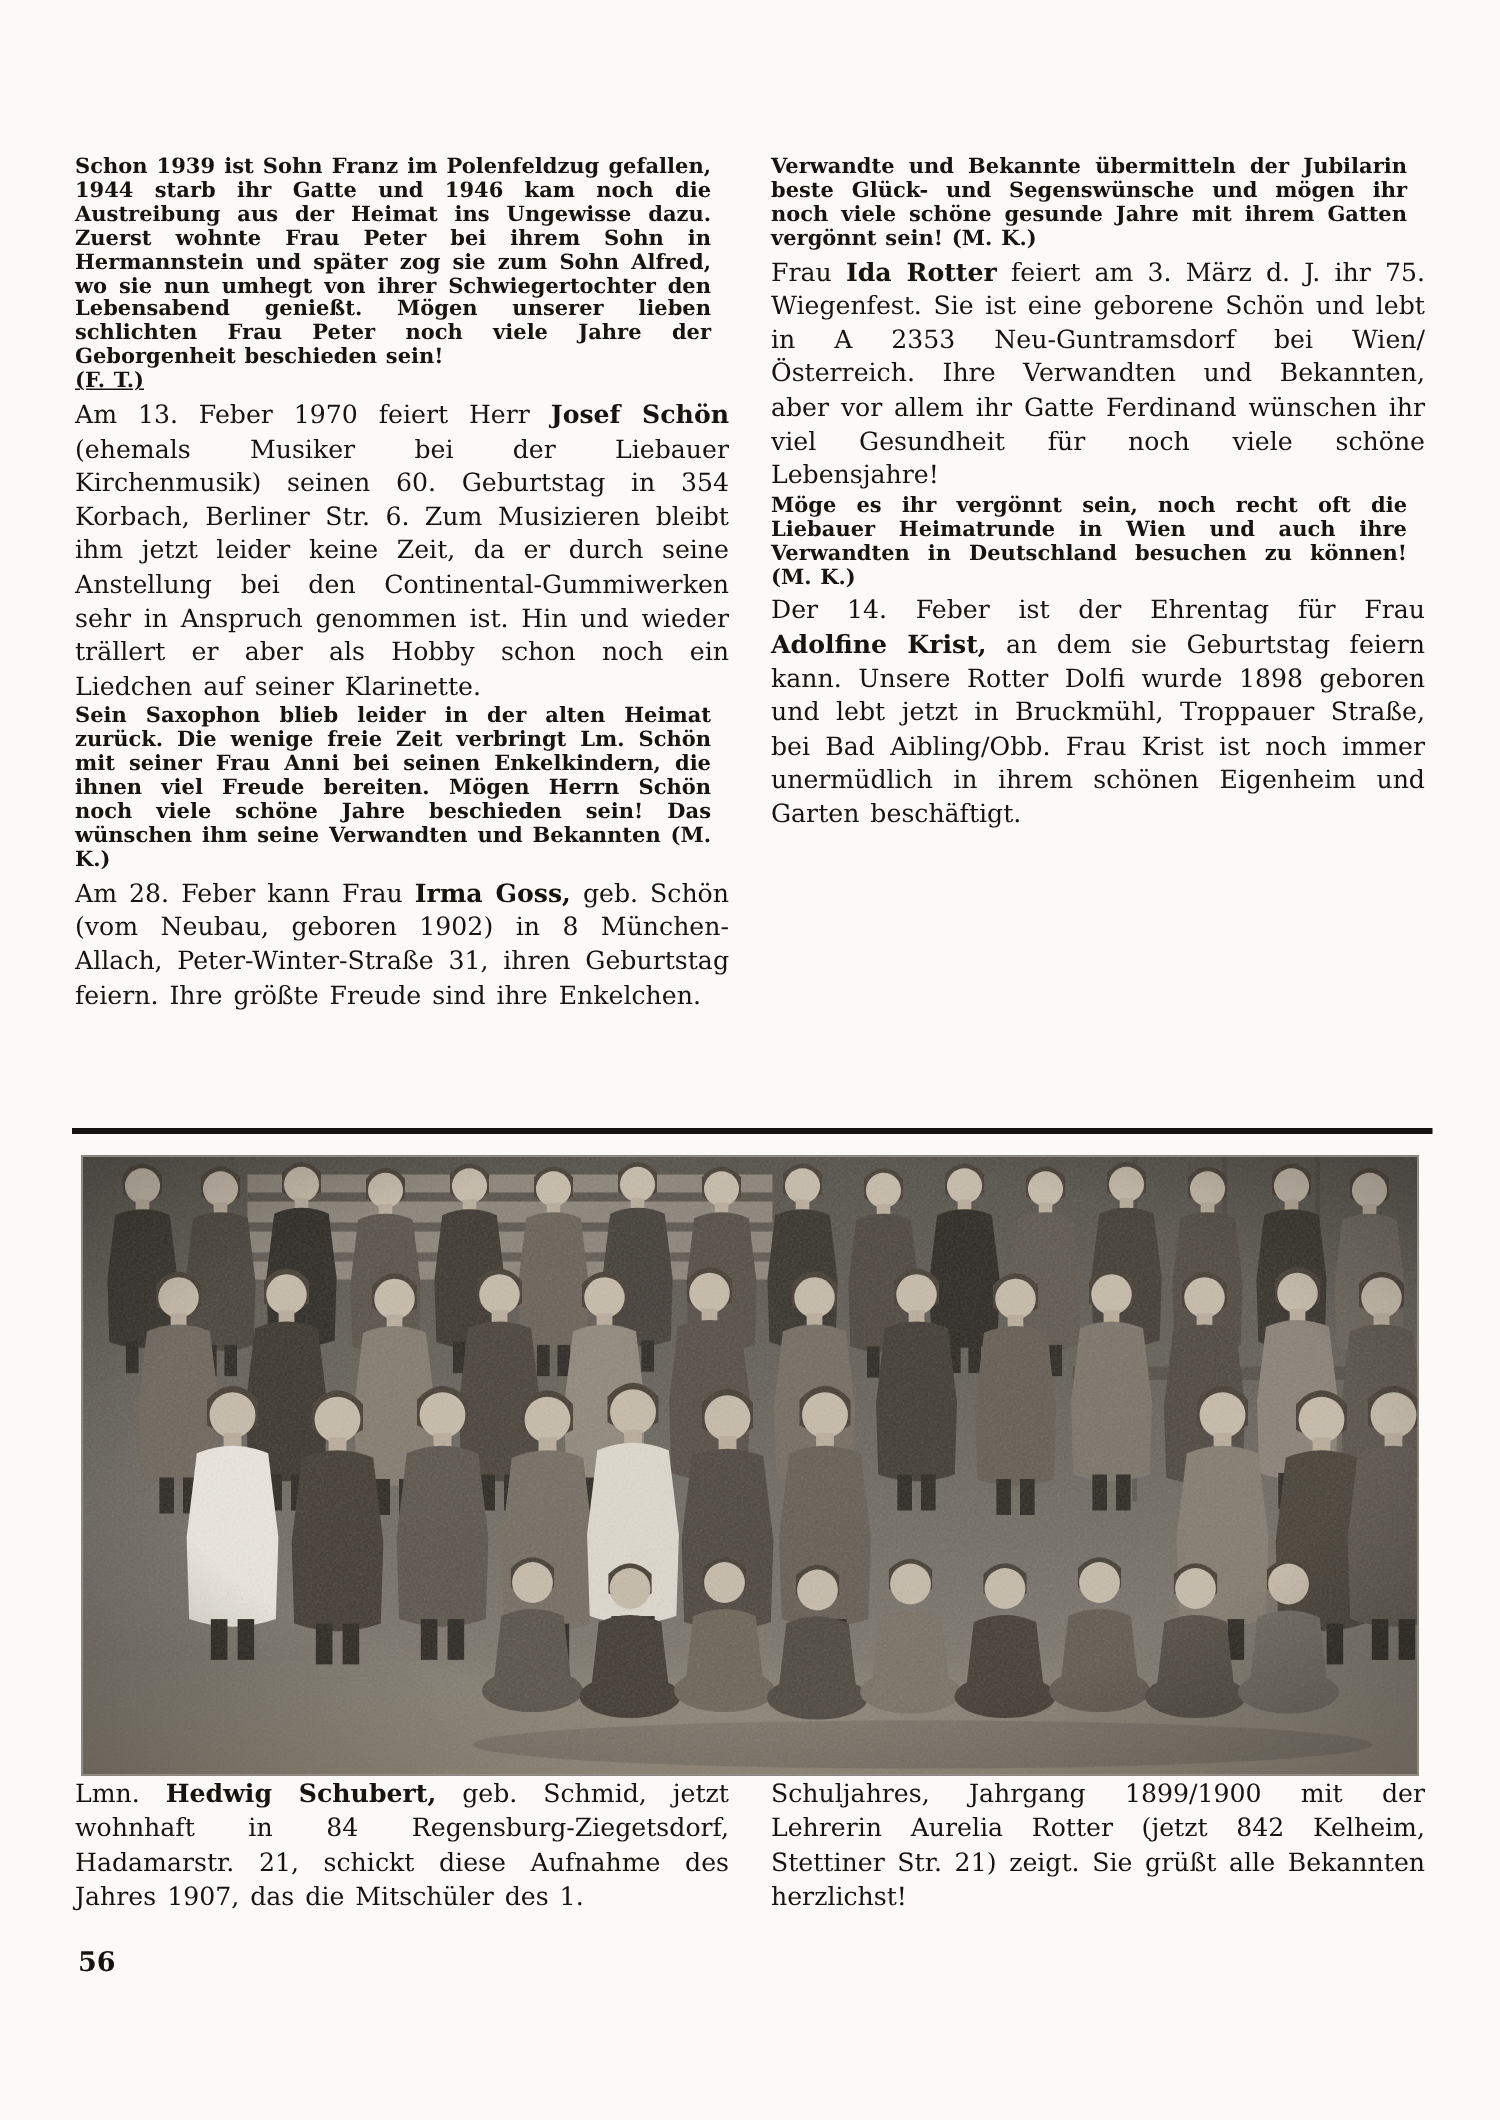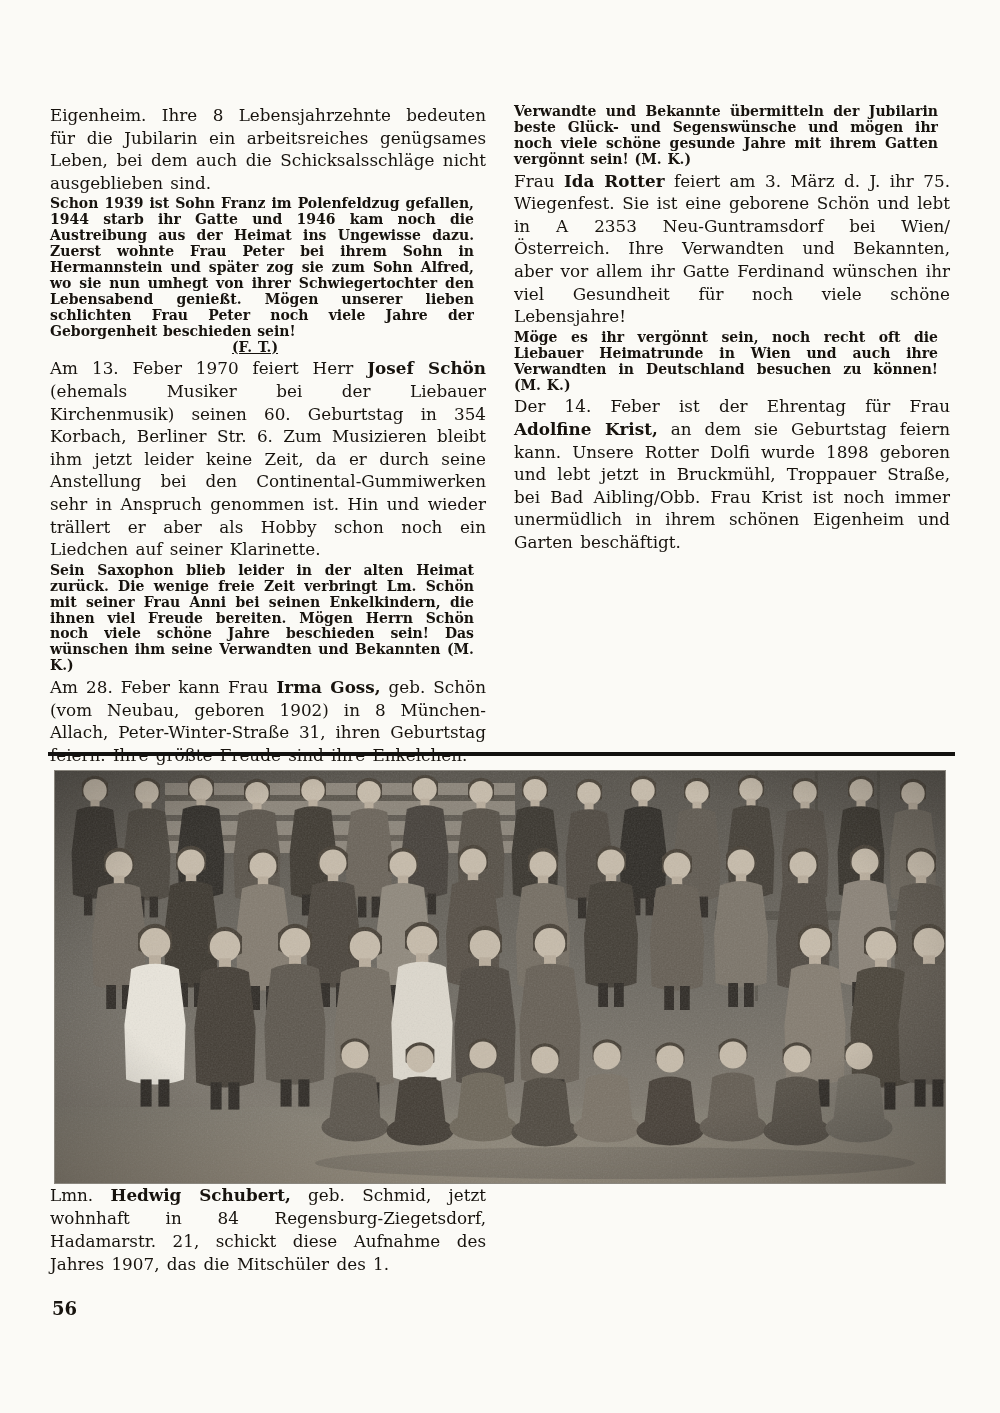--- a/index.html
+++ b/index.html
@@ -16,21 +16,21 @@
   .col { width:436px; }
   .body-p {
     font-size:16.8px; line-height:22.6px; text-align:justify;
     margin:0 0 2px 0; word-spacing:2px;
   }
   .body-p.gap { margin-top:0; }
   .small-p {
     font-size:14px; line-height:15.9px; font-weight:bold;
     text-align:justify; margin:0 12px 2px 0; word-spacing:1px;
   }
-  .sig { text-align:center; padding-right:14px;text-decoration:underline; }
+  .sig { text-align:left; padding-right:14px;text-decoration:underline; }
   b.name { font-weight:bold; }
   .rule {
     position:absolute; left:48px; top:752px; width:907px; height:4px;
     background:#131210;
   }
   .photo-wrap {
     position:absolute; left:55px; top:771px; width:890px; height:412px;
     background:#6b675f; outline:1px solid #8a867e;
   }
   .photo-wrap svg { display:block; }
@@ -47,21 +47,20 @@
     font-size:18px; font-weight:bold;
   }
 </style>
 </head>
 <body>
 
 <div class="page">
 
   <div class="columns">
     <div class="col">
-      <p class="body-p">Eigenheim. Ihre 8 Lebensjahrzehnte bedeuten für die Jubilarin ein arbeitsreiches genügsames Leben, bei dem auch die Schicksalsschläge nicht ausgeblieben sind.</p>
       <div class="small-p">
         <span>Schon 1939 ist Sohn Franz im Polenfeldzug gefallen, 1944 starb ihr Gatte und 1946 kam noch die Austreibung aus der Heimat ins Ungewisse dazu. Zuerst wohnte Frau Peter bei ihrem Sohn in Hermannstein und später zog sie zum Sohn Alfred, wo sie nun umhegt von ihrer Schwiegertochter den Lebensabend genießt. Mögen unserer lieben schlichten Frau Peter noch viele Jahre der Geborgenheit beschieden sein!</span>
         <div class="sig">(F. T.)</div>
       </div>
       <p class="body-p gap"><span>Am 13. Feber 1970 feiert Herr </span><b class="name">Josef Schön</b><span> (ehemals Musiker bei der Liebauer Kirchenmusik) seinen 60. Geburtstag in 354 Korbach, Berliner Str. 6. Zum Musizieren bleibt ihm jetzt leider keine Zeit, da er durch seine Anstellung bei den Continental-Gummiwerken sehr in Anspruch genommen ist. Hin und wieder trällert er aber als Hobby schon noch ein Liedchen auf seiner Klarinette.</span></p>
       <p class="small-p">Sein Saxophon blieb leider in der alten Heimat zurück. Die wenige freie Zeit verbringt Lm. Schön mit seiner Frau Anni bei seinen Enkelkindern, die ihnen viel Freude bereiten. Mögen Herrn Schön noch viele schöne Jahre beschieden sein! Das wünschen ihm seine Verwandten und Bekannten (M. K.)</p>
       <p class="body-p gap"><span>Am 28. Feber kann Frau </span><b class="name">Irma Goss,</b><span> geb. Schön (vom Neubau, geboren 1902) in 8 München-Allach, Peter-Winter-Straße 31, ihren Geburtstag feiern. Ihre größte Freude sind ihre Enkelchen.</span></p>
     </div>
 
     <div class="col">
@@ -188,17 +187,20 @@
 
       <rect width="890" height="412" filter="url(#grain)" opacity="0.16"></rect>
       <rect width="890" height="412" fill="url(#vg)"></rect>
     </svg>
   </div>
 
   <div class="captions">
     <div class="col">
       <p class="caption-p"><span>Lmn. </span><b class="name">Hedwig Schubert,</b><span> geb. Schmid, jetzt wohnhaft in 84 Regensburg-Ziegetsdorf, Hadamarstr. 21, schickt diese Aufnahme des Jahres 1907, das die Mitschüler des 1.</span></p>
     </div>
+    <div class="col">
+      <p class="caption-p">Schuljahres, Jahrgang 1899/1900 mit der Lehrerin Aurelia Rotter (jetzt 842 Kelheim, Stettiner Str. 21) zeigt. Sie grüßt alle Bekannten herzlichst!</p>
+    </div>
   </div>
 
   <div class="page-number">56</div>
 
 </div>
 
 </body></html>

